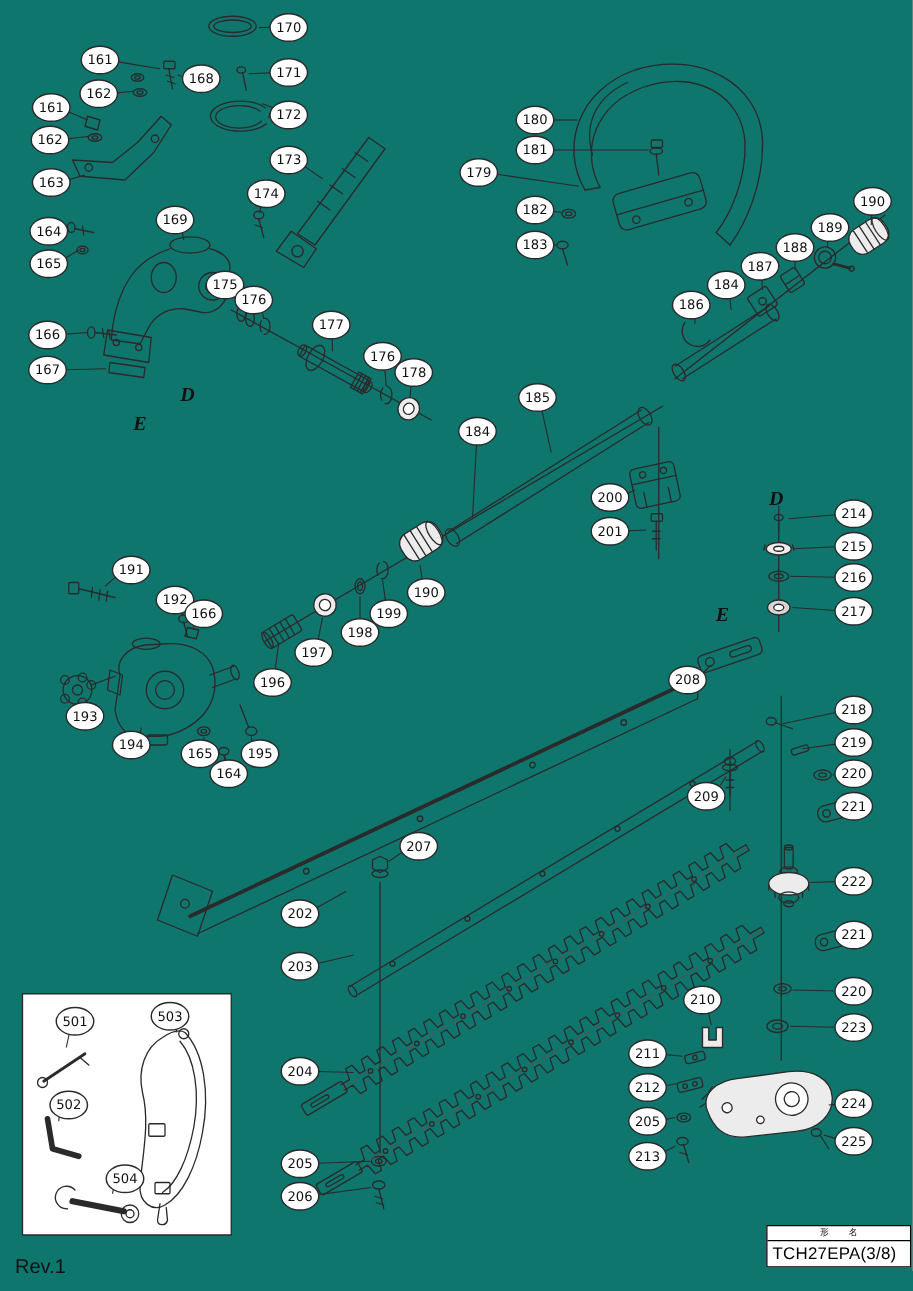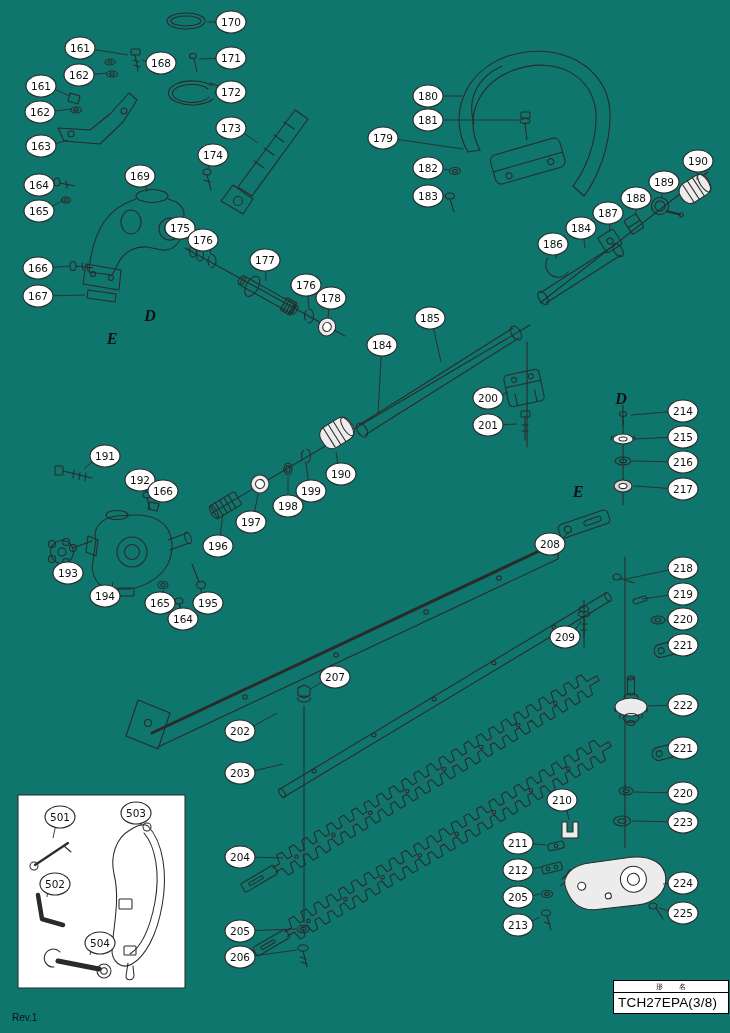--- a/index.html
+++ b/index.html
@@ -15,21 +15,21 @@
   .art .thick45{stroke-width:4.5}
   .art .thick5{stroke-width:5}
   .art .dashed,.art .dashed *{stroke-dasharray:6 4;stroke-width:.85;stroke:#555}
   .callout-bubble{fill:#fff;stroke:#2a2a2a;stroke-width:1.15}
   .callout-label{font:10.5px "DejaVu Sans","Liberation Sans",sans-serif;fill:#111;text-anchor:middle}
   .leader{stroke:#2a2a2a;stroke-width:.9}
   .section-letter{font:italic 700 16px "Liberation Serif",serif;fill:#111;text-anchor:middle}
   .model-box{position:absolute;right:1px;bottom:19px;width:116px;border:1.3px solid #000;background:#fff}
   .model-box .hdr{font-size:7px;letter-spacing:7px;text-align:center;border-bottom:1px solid #000;padding:1px 0 1px 7px;line-height:9px;white-space:nowrap}
   .model-box .val{font-size:13.5px;padding:2px 3px 3px 4px;letter-spacing:.2px;white-space:nowrap}
-  .rev{position:absolute;left:12px;bottom:10px;font-size:10px;color:#111}
+  .rev{position:absolute;left:12px;bottom:10px;font-size:16px;color:#111}
 </style>
 </head>
 <body>
 
 <div class="canvas">
 
   <svg id="art" class="layer" width="730" height="1033" viewBox="0 0 730 1033">
 
     <g class="art dashed">
       <line x1="212" y1="513" x2="530" y2="325"></line>

